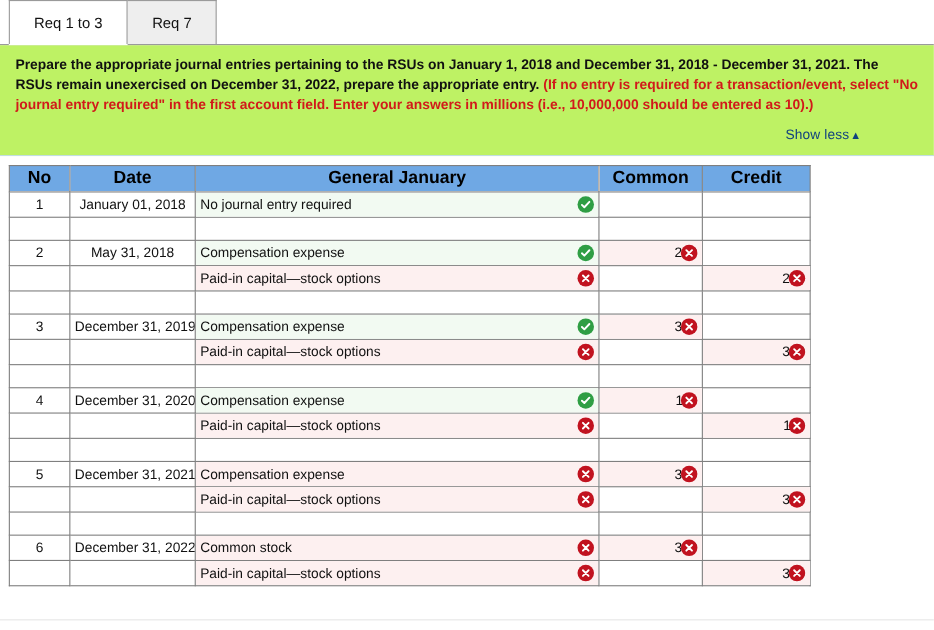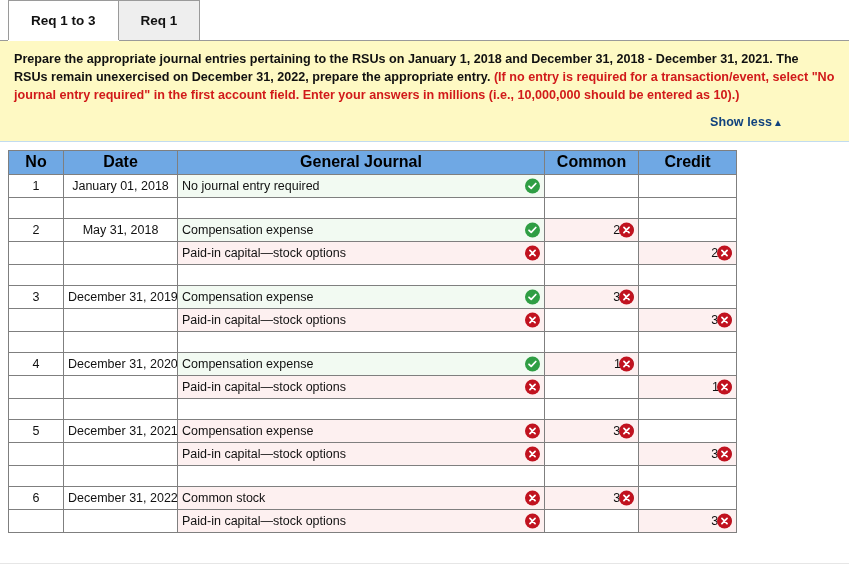--- a/index.html
+++ b/index.html
@@ -29,50 +29,49 @@
     align-items: center;
     justify-content: center;
     font-size: 13.5px;
     color: #111111;
     border: 1px solid #9a9a9a;
     border-bottom: none;
     background: #eeeeee;
     margin-right: -1px;
     cursor: pointer;
     white-space: nowrap;
-    font-weight: bold;
   }
   .tab.active {
     background: #ffffff;
     position: relative;
     z-index: 3;
     box-shadow: 0 1px 0 0 #ffffff;
   }
   .tabbar-fill { flex: 1 1 auto; height: 40px; }
 
   
   .instructions {
-    background: #fef9c3;
+    background: #bef264;
     border-bottom: 1px solid #c2dcef;
     padding: 10px 14px 9px 14px;
     font-size: 12.6px;
     line-height: 1.42;
     color: #111111;
     font-weight: bold;
   }
   .instructions .red { color: #d11a1a; }
   .showless-wrap {
     text-align: right;
     margin-top: 9px;
     padding-right: 52px;
   }
   .showless {
     display: inline-block;
     font-size: 12.5px;
-    font-weight: bold;
+    font-weight: normal;
     color: #10427e;
     cursor: pointer;
     letter-spacing: .1px;
   }
   .showless .caret { font-size: 10px; margin-left: 1px; }
 
   
   .table-zone { padding: 8px 0 0 8px; background: #ffffff; }
   table.journal {
     border-collapse: collapse;
@@ -140,21 +139,21 @@
 </head>
 <body>
 
 <div id="app">
 
   <div class="tabbar">
     <div class="tab active">
       <span>Req 1 to 3</span>
     </div>
     <div class="tab">
-      <span>Req 1</span>
+      <span>Req 7</span>
     </div>
     <div class="tabbar-fill"></div>
   </div>
 
   <div class="instructions">
     <span>Prepare the appropriate journal entries pertaining to the RSUs on January 1, 2018 and December 31, 2018 - December 31, 2021. The RSUs remain unexercised on December 31, 2022, prepare the appropriate entry. </span><span class="red">(If no entry is required for a transaction/event, select "No journal entry required" in the first account field. Enter your answers in millions (i.e., 10,000,000 should be entered as 10).)</span>
     <div class="showless-wrap">
       <span class="showless"><span>Show less</span><span class="caret">▲</span></span>
     </div>
   </div>
@@ -165,21 +164,21 @@
         <col class="c-no">
           <col class="c-date">
           <col class="c-gj">
           <col class="c-debit">
           <col class="c-credit">
       </colgroup>
       <thead>
         <tr>
           <th>No</th>
           <th>Date</th>
-          <th>General Journal</th>
+          <th>General January</th>
           <th>Common</th>
           <th>Credit</th>
         </tr>
       </thead>
       <tbody id="journal-body">
           <tr>
             <td class="no">1</td>
             <td class="date">January 01, 2018</td>
             <td class="gj bg-ok"><span>No journal entry required</span><span class="mark" style="background:#2f9e44;">
                 <svg width="11" height="11" viewBox="0 0 12 12" aria-hidden="true">

